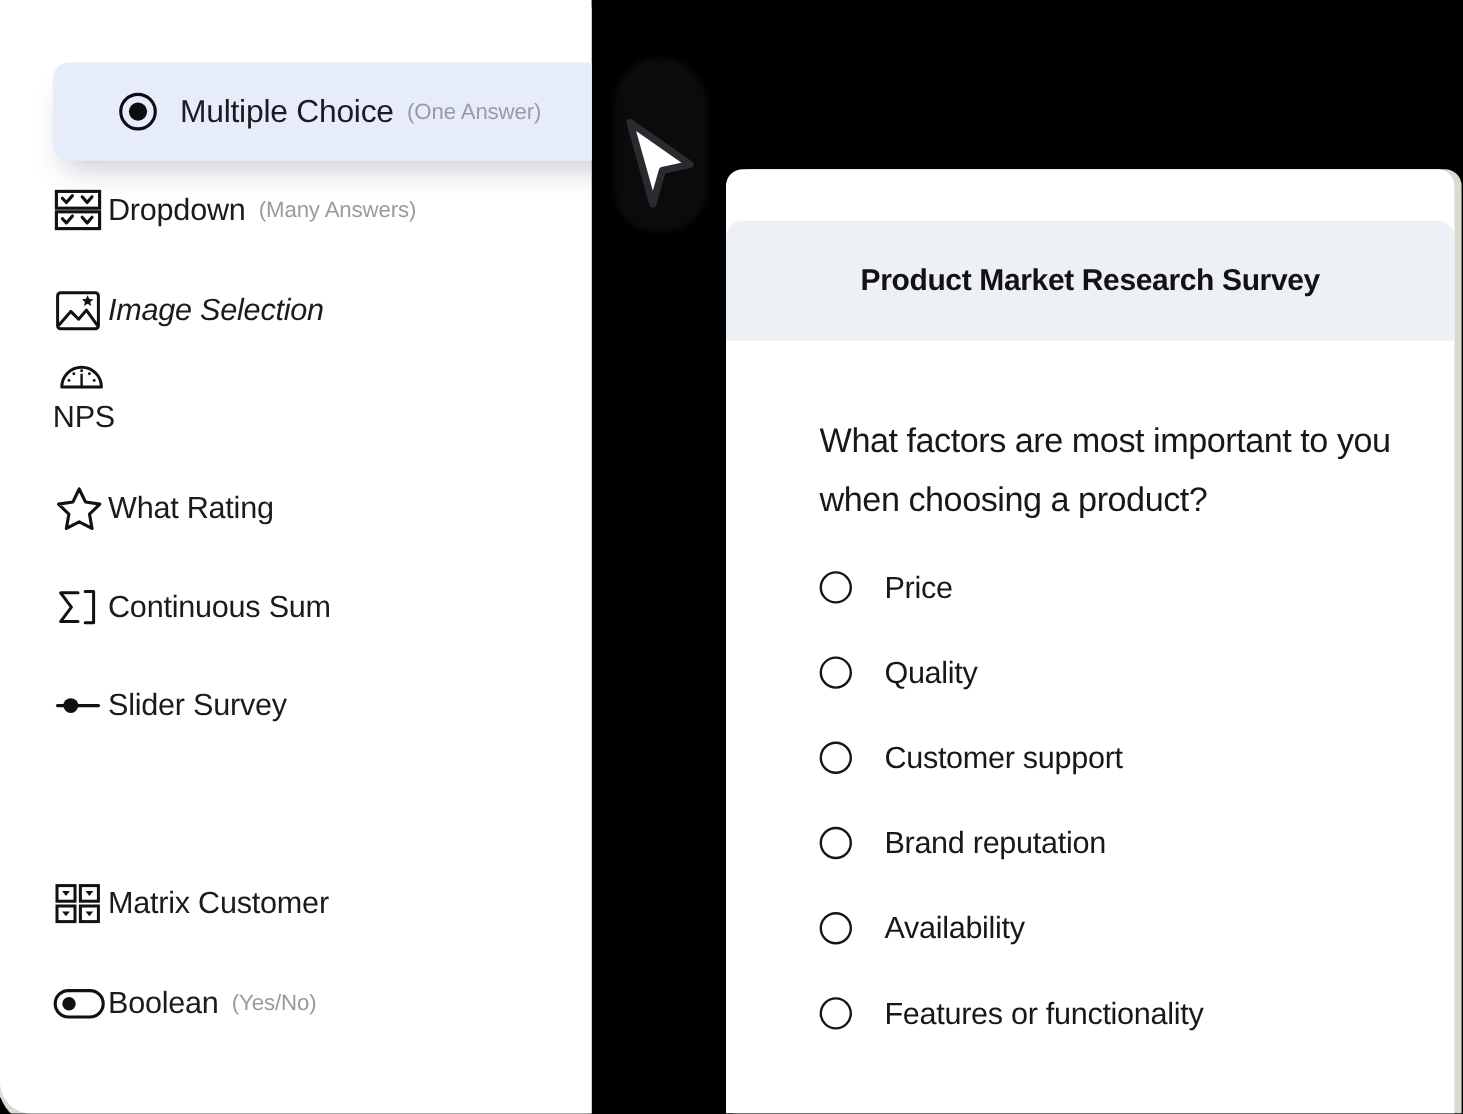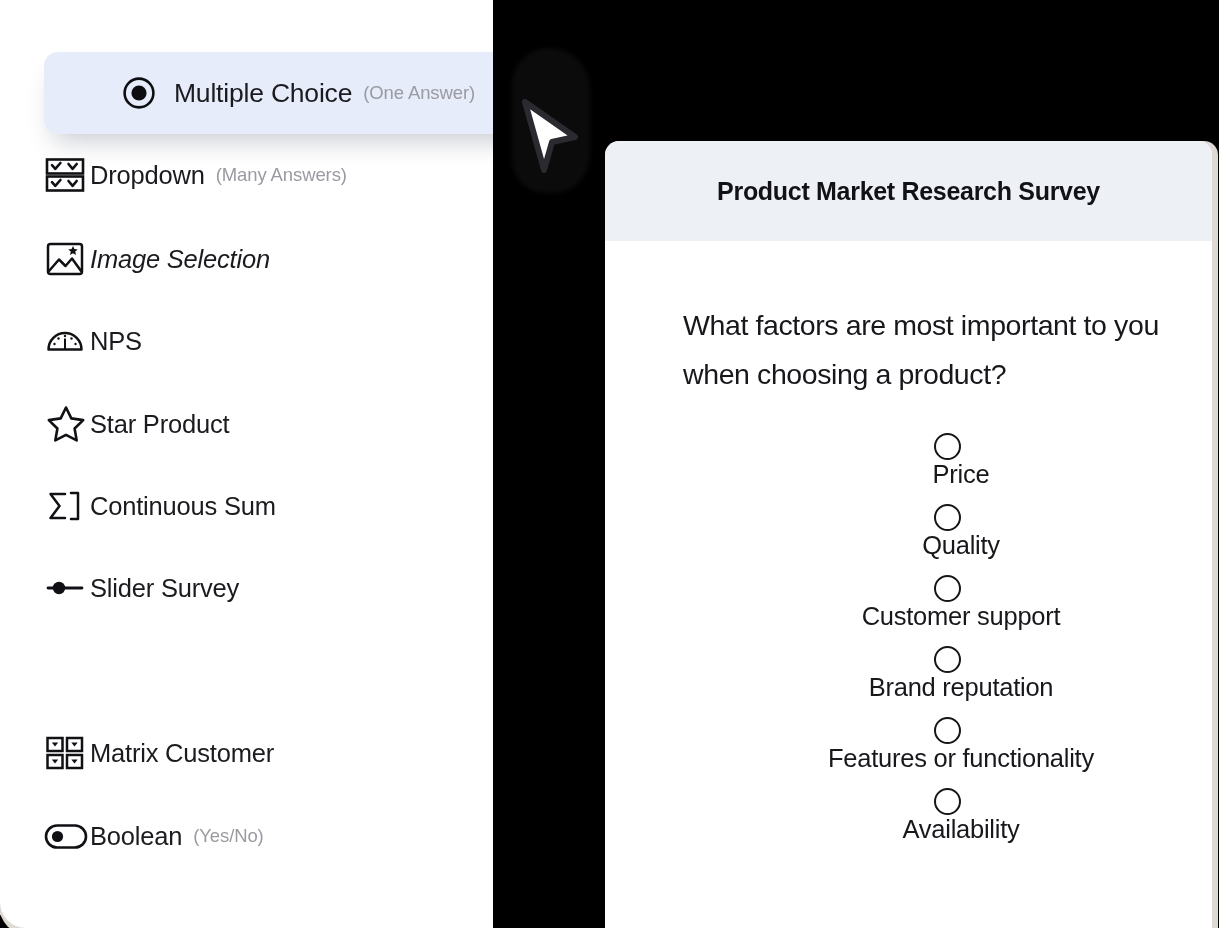--- a/index.html
+++ b/index.html
@@ -66,21 +66,21 @@
   }
 
   
   #row-multiple-choice {
     left: 44px;
     top: 52px;
     width: 516px;
     height: 82px;
     background: #e7ecfa;
     border-radius: 14px;
-    padding-left: 78px;
+    padding-left: 54px;
     box-shadow: 0 16px 26px -10px rgba(40, 45, 70, 0.26);
   }
   #row-multiple-choice .type-label { font-size: 26.5px; }
   #row-multiple-choice .icon-slot { width: 52px; min-width: 52px; }
 
   
   #cursor {
     position: absolute;
     left: 519px;
     top: 98px;
@@ -116,43 +116,42 @@
     box-sizing: border-box;
   }
   #survey-header {
     height: 100px;
     background: #edf0f5;
     display: flex;
     align-items: center;
     justify-content: center;
     border-top-left-radius: 14px;
     border-top-right-radius: 14px;
+    margin-top: 43px;
   }
   #survey-title {
     font-size: 25px;
     font-weight: bold;
     color: #121216;
     letter-spacing: -0.3px;
   }
   #survey-body {
     padding: 60px 0 0 78px;
   }
   #question-text {
     font-size: 28.5px;
     color: #18181c;
     line-height: 1.72;
     letter-spacing: -0.4px;
     max-width: 480px;
     margin: 0 0 34px 0;
   }
   .option-row {
     display: flex;
-    align-items: center;
     height: 71px;
-    flex-direction: column;
   }
   .option-radio {
     width: 27px;
     height: 27px;
     min-width: 27px;
     border: 2.2px solid #16161a;
     border-radius: 50%;
     box-sizing: border-box;
   }
   .option-label {
@@ -199,42 +198,42 @@
       <span class="icon-slot">
         <svg width="42" height="42" viewBox="0 0 42 42">
           <rect x="4" y="6" width="34" height="30" rx="2.5" fill="none" stroke="#111115" stroke-width="2.5"></rect>
           <path d="M4.6 33.5 L15 21.5 L21.5 28 L28 20.5 L37.4 33.5" fill="none" stroke="#111115" stroke-width="2.5" stroke-linejoin="round"></path>
           <path d="M29 8 L30.4 11.1 L33.8 11.4 L31.2 13.6 L32 17 L29 15.2 L26 17 L26.8 13.6 L24.2 11.4 L27.6 11.1 Z" fill="#111115"></path>
         </svg>
       </span>
       <span class="type-label">Image Selection</span>
     </div>
 
-    <div class="type-row" style="top:310px;">
+    <div class="type-row" style="top:294px;flex-direction:column;">
       <span class="icon-slot">
         <svg width="42" height="42" viewBox="0 0 42 42">
           <path d="M4.5 29.5 A16.5 16.5 0 0 1 37.5 29.5 Z" fill="none" stroke="#111115" stroke-width="2.5" stroke-linejoin="round"></path>
           <line x1="21" y1="29" x2="21" y2="18.5" stroke="#111115" stroke-width="2"></line>
           <circle cx="10.5" cy="24" r="1.2" fill="#111115"></circle>
           <circle cx="14.5" cy="18.5" r="1.2" fill="#111115"></circle>
           <circle cx="21" cy="16" r="1.2" fill="#111115"></circle>
           <circle cx="27.5" cy="18.5" r="1.2" fill="#111115"></circle>
           <circle cx="31.5" cy="24" r="1.2" fill="#111115"></circle>
         </svg>
       </span>
       <span class="type-label">NPS</span>
     </div>
 
     <div class="type-row" style="top:393px;">
       <span class="icon-slot">
         <svg width="44" height="44" viewBox="0 0 44 44">
           <path d="M22 5.5 L27.3 16.4 L39.2 18.1 L30.6 26.5 L32.7 38.4 L22 32.8 L11.3 38.4 L13.4 26.5 L4.8 18.1 L16.7 16.4 Z" fill="none" stroke="#111115" stroke-width="2.6" stroke-linejoin="round"></path>
         </svg>
       </span>
-      <span class="type-label">Star Product</span>
+      <span class="type-label">What Rating</span>
     </div>
 
     <div class="type-row" style="top:475px;">
       <span class="icon-slot">
         <svg width="42" height="42" viewBox="0 0 42 42">
           <path d="M21 9 L6.5 9 L15.5 21 L6.5 33 L21 33" fill="none" stroke="#111115" stroke-width="2.5" stroke-linejoin="round" stroke-linecap="round"></path>
           <path d="M27 8 L34 8 L34 34 L27 34" fill="none" stroke="#111115" stroke-width="2.5" stroke-linejoin="round" stroke-linecap="round"></path>
         </svg>
       </span>
       <span class="type-label">Continuous Sum</span>
@@ -312,21 +311,21 @@
       <span class="option-label">Customer support</span>
     </div>
 
     <div class="option-row">
       <span class="option-radio"></span>
       <span class="option-label">Brand reputation</span>
     </div>
 
     <div class="option-row">
       <span class="option-radio"></span>
+      <span class="option-label">Availability</span>
+    </div>
+
+    <div class="option-row">
+      <span class="option-radio"></span>
       <span class="option-label">Features or functionality</span>
-    </div>
-
-    <div class="option-row">
-      <span class="option-radio"></span>
-      <span class="option-label">Availability</span>
     </div>
   </div>
 </div>
 
 </body></html>

